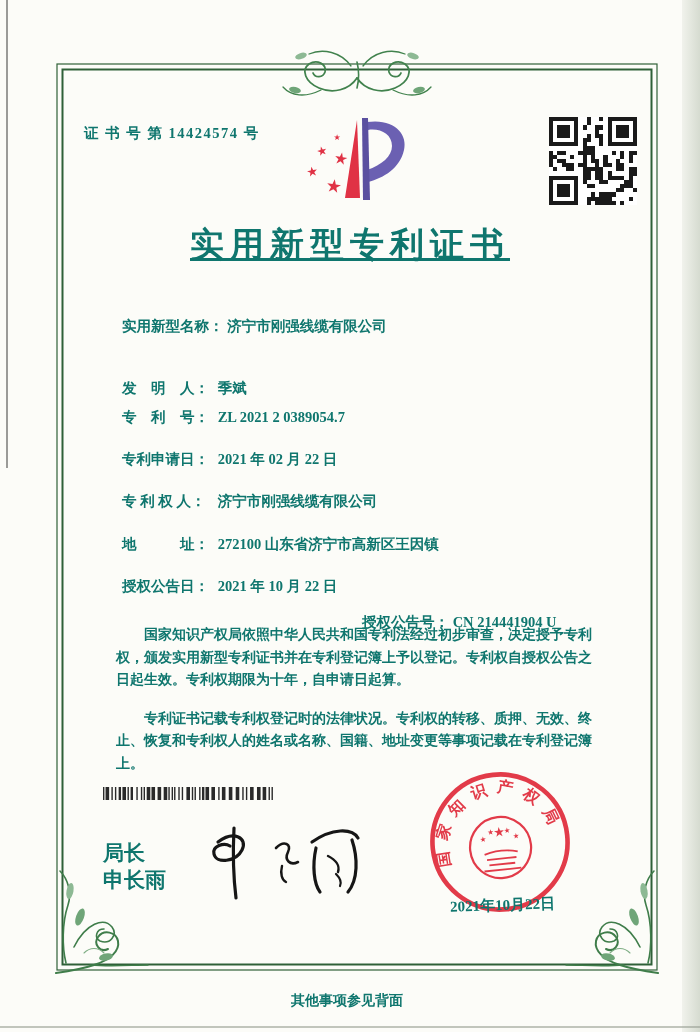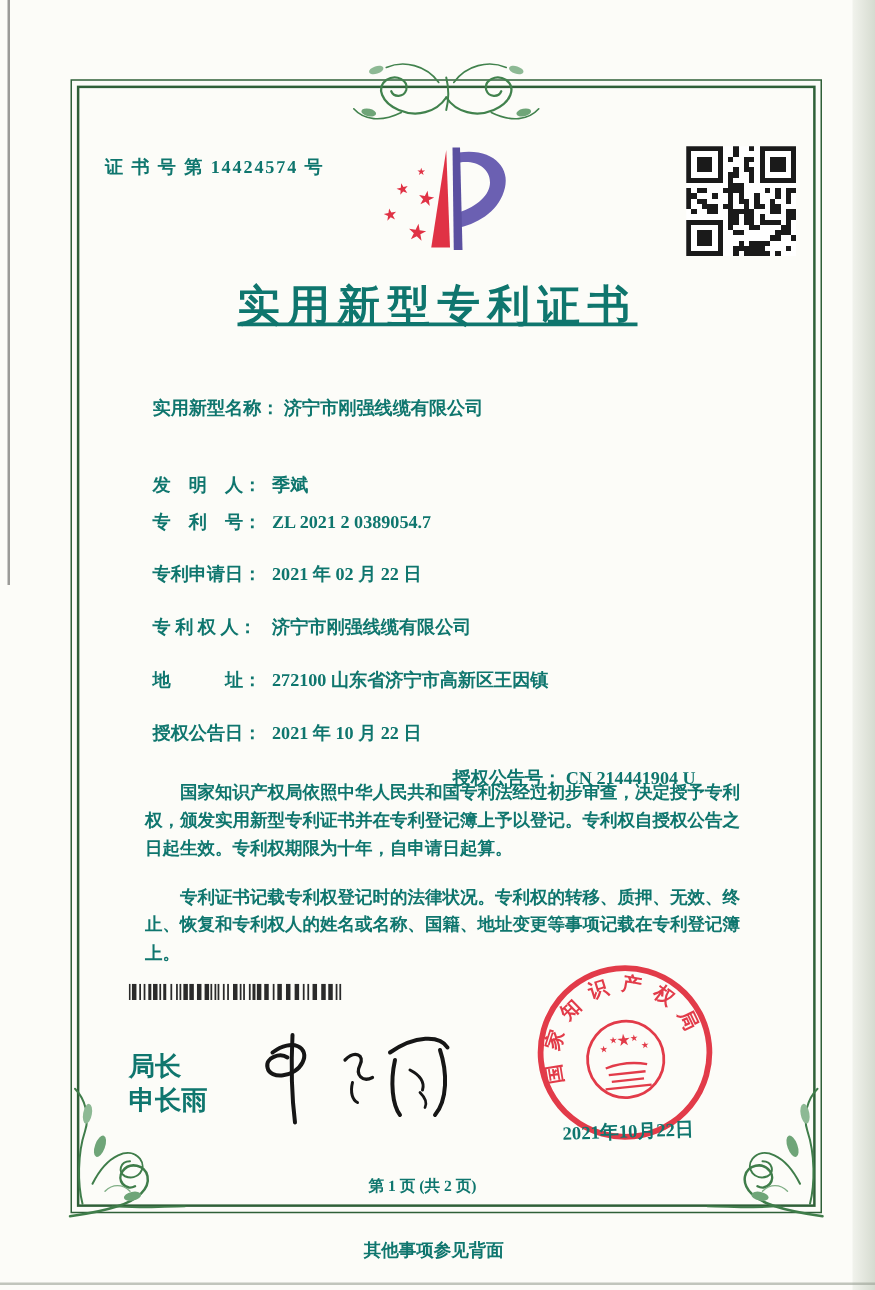--- a/index.html
+++ b/index.html
@@ -343,16 +343,15 @@
         <path d="M62,92 Q80,87 98,92"></path>
         <path d="M64,98 L96,98"></path>
         <path d="M66,104 L94,104"></path>
         <path d="M60,110 L100,110"></path>
       </g>
     </g>
   </svg>
 
   <div class="seal-date">2021年10月22日</div>
 
-  <div class="page-footer">第 1 页 (共 2 页)</div>
   <div class="back-note">其他事项参见背面</div>
 
 </div>
 
 </body></html>

